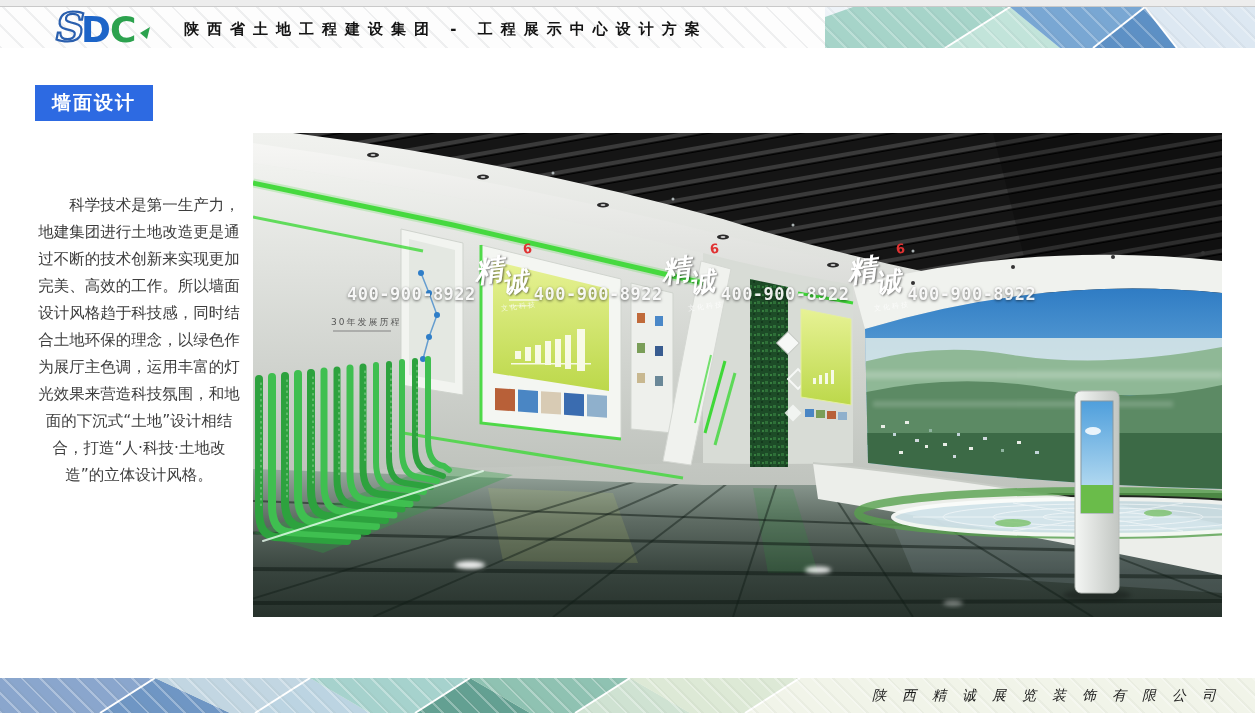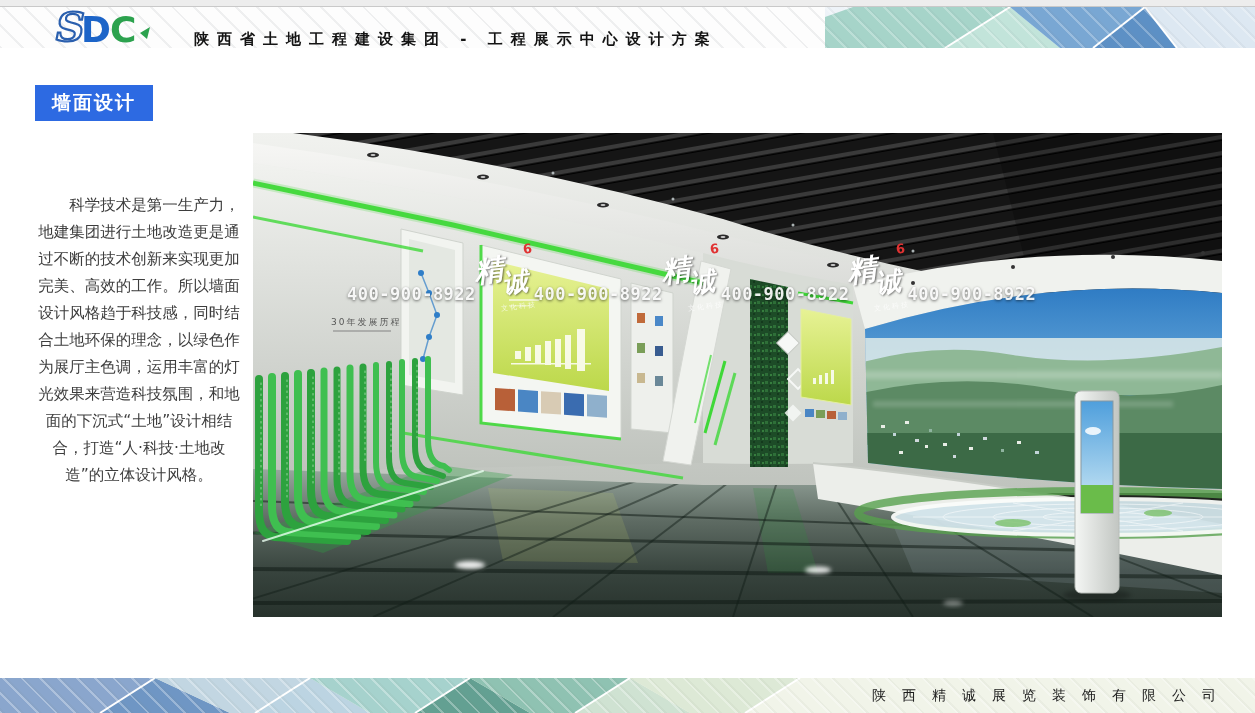--- a/index.html
+++ b/index.html
@@ -3,21 +3,21 @@
 <meta charset="utf-8">
 <style>
   html,body{margin:0;padding:0;background:#fff;font-family:"DejaVu Sans","Liberation Sans",sans-serif;}
   .page{position:relative;width:1255px;height:713px;overflow:hidden;background:#fff;}
 
   
   .top-strip{position:absolute;top:0;left:0;right:0;height:6px;background:#ededed;border-bottom:1px solid #c9c9c9;}
   .header{position:absolute;top:7px;left:0;right:0;height:41px;
     background:repeating-linear-gradient(45deg, rgba(150,155,160,.14) 0 2px, rgba(0,0,0,0) 2px 15px), #fdfdfd;}
   .logo{position:absolute;left:54px;top:1px;width:118px;height:40px;}
-  .title{position:absolute;left:182px;top:0;margin:12px;line-height:41px;font-size:15px;font-weight:bold;
+  .title{position:absolute;left:182px;top:0;margin:2px;line-height:41px;font-size:15px;font-weight:bold;
     color:#141414;letter-spacing:8px;white-space:nowrap;}
   .header-deco{position:absolute;right:0;top:0;width:430px;height:41px;}
   .header-deco::after{content:"";position:absolute;inset:0;
     background:repeating-linear-gradient(45deg, rgba(255,255,255,.25) 0 2px, rgba(120,130,140,.07) 2px 4px, rgba(0,0,0,0) 4px 14px);}
 
   
   .badge{position:absolute;left:35px;top:85px;background:#2d6ae2;color:#fff;font-size:19px;font-weight:bold;
     padding:5px 17px;letter-spacing:2px;text-align:right;}
   .desc{position:absolute;left:38px;top:192px;width:202px;margin:0;font-size:15.5px;line-height:27px;
     color:#3d3d3d;text-indent:2em;text-align:center;}
@@ -31,21 +31,21 @@
     color:rgba(255,255,255,.92);letter-spacing:.5px;margin:0 0 9px -2px;text-shadow:0 1px 3px rgba(0,0,0,.55);white-space:nowrap;}
   .wm-brand{position:relative;flex:none;width:64px;height:60px;transform:rotate(-7deg);margin:0 -2px;}
   .wm-b1{position:absolute;left:2px;top:-4px;font-family:"DejaVu Serif","Liberation Serif",serif;
     font-style:italic;font-weight:bold;font-size:29px;color:#fff;text-shadow:1px 1px 2px rgba(0,0,0,.5);}
   .wm-b2{position:absolute;left:28px;top:13px;font-family:"DejaVu Serif","Liberation Serif",serif;
     font-style:italic;font-weight:bold;font-size:26px;color:#fff;text-shadow:1px 1px 2px rgba(0,0,0,.5);}
   .wm-mark{position:absolute;right:2px;top:-9px;color:#e03232;font-size:13px;font-weight:bold;}
   .wm-sub{position:absolute;left:24px;bottom:0;font-size:7px;letter-spacing:2px;color:rgba(255,255,255,.72);white-space:nowrap;}
 
   
-  .footer{position:absolute;left:0;bottom:0;width:100%;height:35px;background:#f1f4e9;}
+  .footer{position:absolute;left:0;bottom:0;width:100%;height:35px;background:#f1f4e9;font-style:italic;}
   .footer-deco{position:absolute;inset:0;}
   .footer::after{content:"";position:absolute;inset:0;pointer-events:none;
     background:repeating-linear-gradient(45deg, rgba(255,255,255,.3) 0 2px, rgba(120,130,110,.06) 2px 4px, rgba(0,0,0,0) 4px 13px);}
   .company{position:absolute;right:23px;top:50%;transform:translateY(-50%);font-size:14px;color:#1c1c1c;
     letter-spacing:16px;white-space:nowrap;z-index:2;}
 </style>
 </head>
 <body>
 
 <div class="page">

